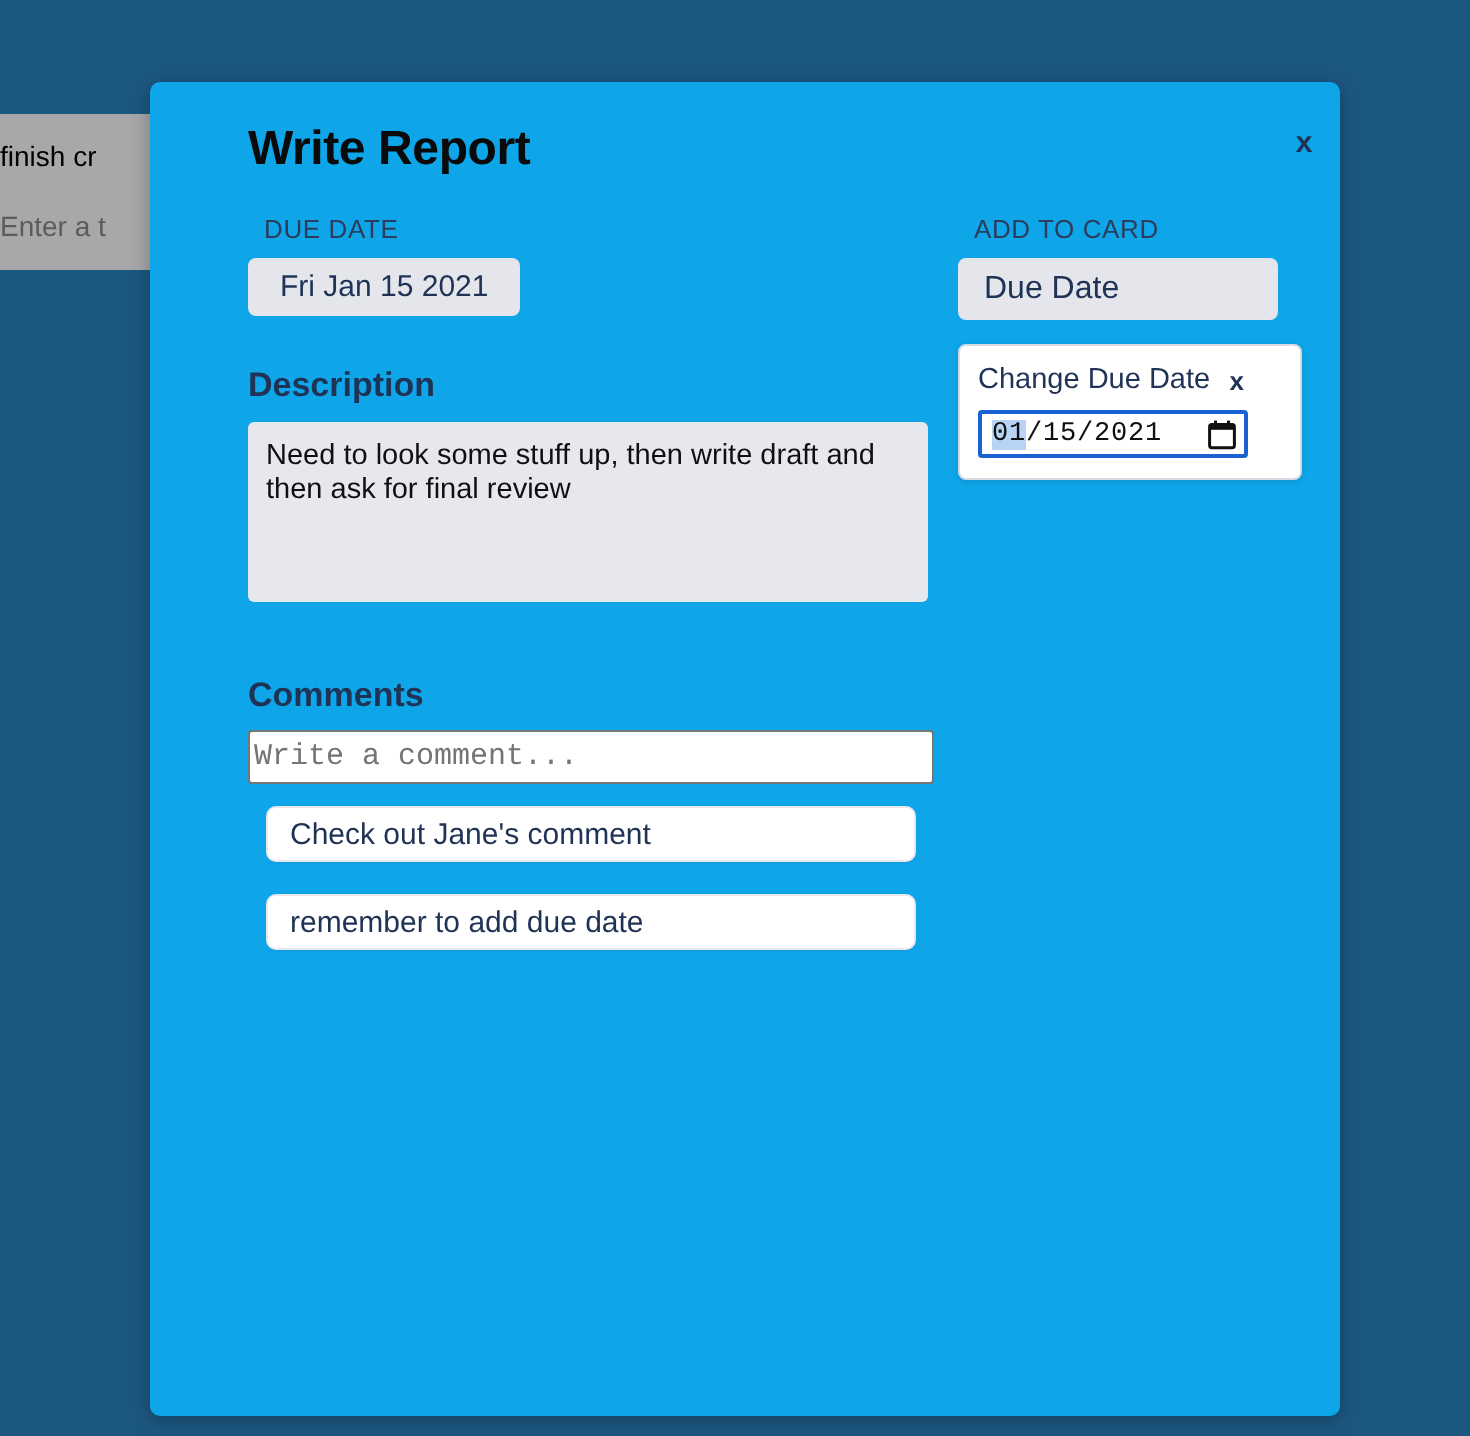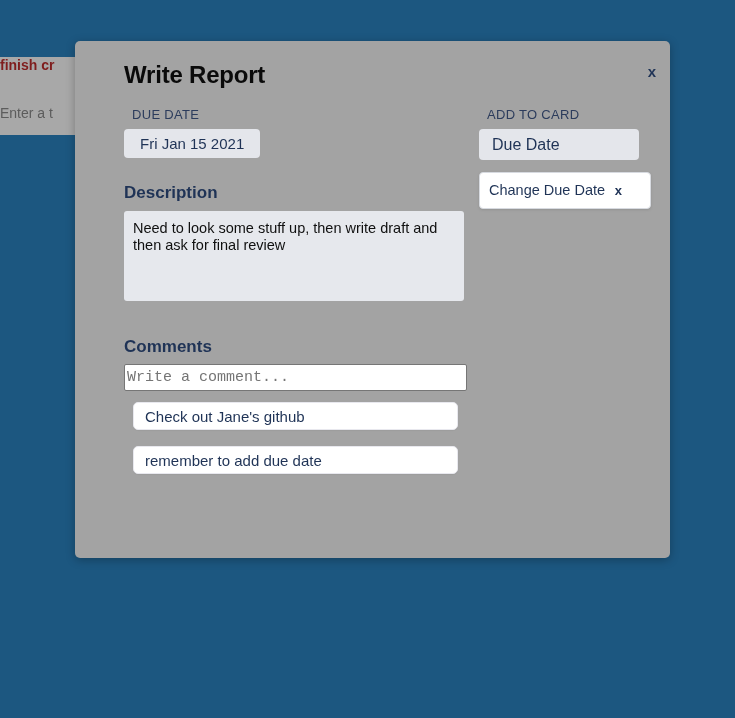--- a/index.html
+++ b/index.html
@@ -52,44 +52,44 @@
     left: -12px;
     top: 57px;
     width: 130px;
     height: 78px;
     background: #a8a8a8;
     border-radius: 7px;
   }
   #bg-list-title {
     position: absolute;
     left: 12px;
-    top: 0;
+    top: 13px;
     font-size: 14px;
-    font-weight: bold;
-    color: #7f1d1d;
+    font-weight: normal;
+    color: #000000;
     white-space: nowrap;
   }
   #bg-list-input {
     position: absolute;
     left: 12px;
     top: 48px;
     font-size: 14px;
     color: #5c5c5c;
     white-space: nowrap;
     text-align: right;
   }
 
   
   #modal {
     position: absolute;
     left: 75px;
     top: 41px;
     width: 595px;
-    height: 517px;
-    background: #a3a3a3;
+    height: 667px;
+    background: #0ea5e9;
     border-radius: 5px;
     box-shadow: 0 2px 10px rgba(0,0,0,0.28);
     overflow: hidden;
   }
   #modal-title {
     position: absolute;
     left: 49px;
     top: 20px;
     font-size: 24px;
     font-weight: bold;
@@ -309,21 +309,21 @@
     <div class="section-heading">Description</div>
 
     <textarea id="description-box" style="">Need to look some stuff up, then write draft and then ask for final review</textarea>
 
     <div class="section-heading" id="comments-heading">Comments</div>
 
     <input id="comment-input" type="text" placeholder="Write a comment..." style="">
 
     <div id="comment-list">
       <div class="comment-card">
-        <span>Check out Jane's github</span>
+        <span>Check out Jane's comment</span>
       </div>
       <div class="comment-card">
         <span>remember to add due date</span>
       </div>
     </div>
 
   </div>
 
   <div id="right-column">
 
@@ -331,18 +331,27 @@
 
     <button id="add-to-card-button">Due Date</button>
 
     <div id="due-date-popup">
 
       <div id="popup-header">
         <span id="popup-title">Change Due Date</span>
         <button id="popup-close">x</button>
       </div>
 
+      <div id="date-input-wrap">
+        <span id="date-value"><span class="seg-active">01</span><span>/15/2021</span></span>
+        <svg id="calendar-icon" viewBox="0 0 14 15">
+          <rect x="0.8" y="2.3" width="12.4" height="11.6" rx="1.1" fill="none" stroke="#111111" stroke-width="1.5"></rect>
+          <rect x="0.8" y="2.3" width="12.4" height="2.6" fill="#111111"></rect>
+          <rect x="3.0" y="0.3" width="1.5" height="3.2" fill="#111111"></rect>
+          <rect x="9.5" y="0.3" width="1.5" height="3.2" fill="#111111"></rect>
+        </svg>
+      </div>
 
     </div>
 
   </div>
 
 </div>
 
 </body></html>

